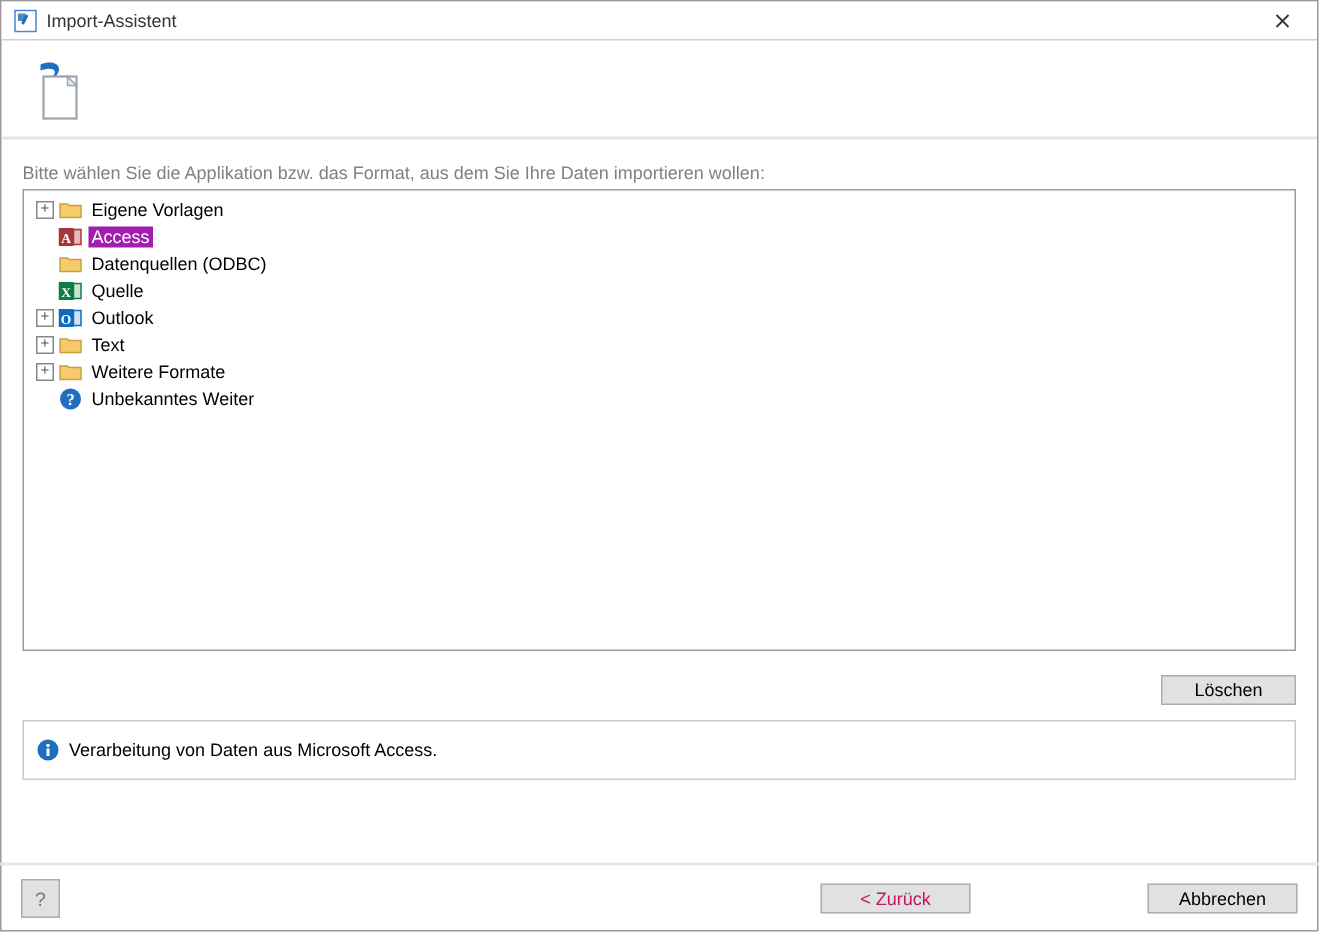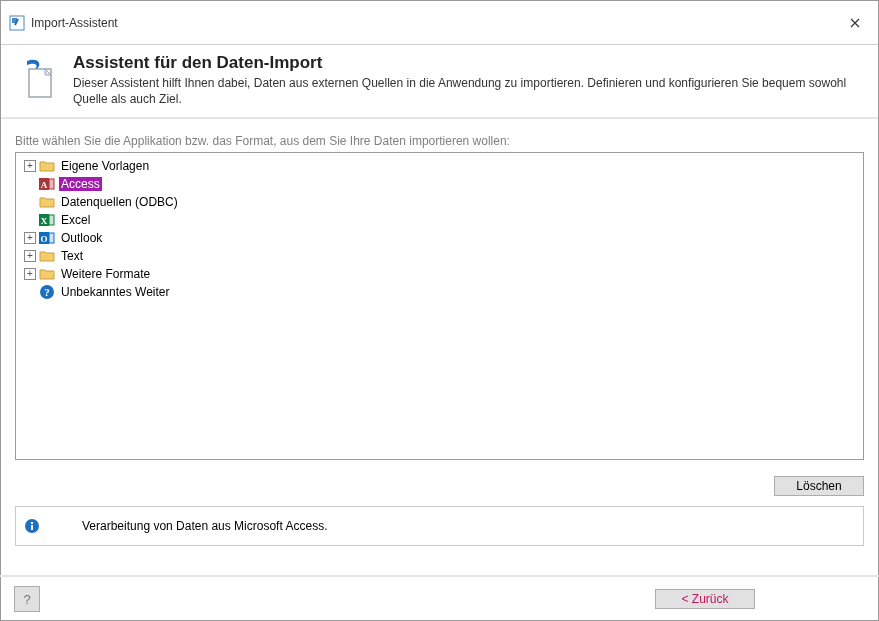--- a/index.html
+++ b/index.html
@@ -8,21 +8,21 @@
     font-family: "Segoe UI", Tahoma, sans-serif;
     font-size: 12px;
     background: #fff;
     color: #000;
     width: 879px;
     height: 621px;
     overflow: hidden;
     border: 1px solid #999;
   }
   .titlebar {
-    height: 44px;
+    height: 26px;
     background: #fff;
     border-bottom: 1px solid #d0d0d0;
     display: flex;
     align-items: center;
     padding: 0 0 0 8px;
   }
   .titlebar .app-icon {
     width: 16px; height: 16px;
     margin-right: 6px;
     display:inline-flex;align-items:center;justify-content:center;
@@ -125,21 +125,20 @@
   .btn:disabled { color:#be185d; cursor:default; }
   .btn.primary { border:2px solid #0078d7; background:#e1e1e1; }
   .info-panel {
     margin: 4px 14px 8px 14px;
     border:1px solid #c9c9c9;
     background:#fff;
     padding:6px 8px;
     display:flex;
     align-items:center;
     height:40px;
-    gap:36px;
   }
   .info-panel .i-icon {
     width:16px;height:16px;margin-right:6px;
     flex-shrink:0;
   }
   .footer {
     position:absolute;
     left:0; right:0; bottom:0;
     height:46px;
     border-top:2px solid #e5e5e5;
@@ -181,24 +180,20 @@
 </div>
 
 <div class="header">
   <div class="header-icon">
     <svg width="44" height="44" viewBox="0 0 44 44">
       <path d="M10 6 C 20 2, 26 8, 20 14 L24 14 L16 22 L16 14 L18 14 C 22 10, 18 7, 10 10 Z" fill="#1e6fbf"></path>
       <rect x="12" y="14" width="22" height="28" fill="#fff" stroke="#9aa6b2" stroke-width="1.5"></rect>
       <path d="M28 14 L34 20 L28 20 Z" fill="#e6e9ec" stroke="#9aa6b2"></path>
     </svg>
   </div>
-  <div>
-    <div class="header-title">Assistent für den Daten-Import</div>
-    <div class="header-sub">Dieser Assistent hilft Ihnen dabei, Daten aus externen Quellen in die Anwendung zu importieren. Definieren und konfigurieren Sie bequem sowohl Quelle als auch Ziel.</div>
-  </div>
 </div>
 
 <div class="content">
   <div class="instruction">Bitte wählen Sie die Applikation bzw. das Format, aus dem Sie Ihre Daten importieren wollen:</div>
   <div class="tree-box" id="tree-box">
       <div class="tree-item">
         <div class="expander">+</div>
         <span class="node-icon">
           <svg width="16" height="16" viewBox="0 0 16 16">
             <path d="M1 4 L6 4 L7 5 L15 5 L15 13 L1 13 Z" fill="#f5cb6c" stroke="#c9a03e"></path>
@@ -228,21 +223,21 @@
       </div>
       <div class="tree-item">
         <div class="expander none"></div>
         <span class="node-icon">
           <svg width="16" height="16" viewBox="0 0 16 16">
             <rect x="0" y="2" width="10" height="12" fill="#107c41"></rect>
             <text x="5" y="12" font-size="9" fill="#fff" text-anchor="middle" font-family="Segoe UI" font-weight="bold">X</text>
             <rect x="10" y="3" width="5" height="10" fill="#c7e6d4" stroke="#107c41"></rect>
           </svg>
         </span>
-        <span class="label">Excel</span>
+        <span class="label">Quelle</span>
       </div>
       <div class="tree-item">
         <div class="expander">+</div>
         <span class="node-icon">
           <svg width="16" height="16" viewBox="0 0 16 16">
             <rect x="0" y="2" width="10" height="12" fill="#0f6cbd"></rect>
             <text x="5" y="12" font-size="9" fill="#fff" text-anchor="middle" font-family="Segoe UI" font-weight="bold">O</text>
             <rect x="10" y="3" width="5" height="10" fill="#cfe3f5" stroke="#0f6cbd"></rect>
           </svg>
         </span>
@@ -294,13 +289,14 @@
   <span>Verarbeitung von Daten aus Microsoft Access.</span>
 </div>
 
 <div class="footer">
   <div class="help-btn">
     <span>?</span>
   </div>
   <div class="footer-spacer"></div>
   <button class="btn" disabled="">&lt; Zurück</button>
   <div class="gap"></div>
+  <button class="btn">Abbrechen</button>
 </div>
 
 </body></html>

